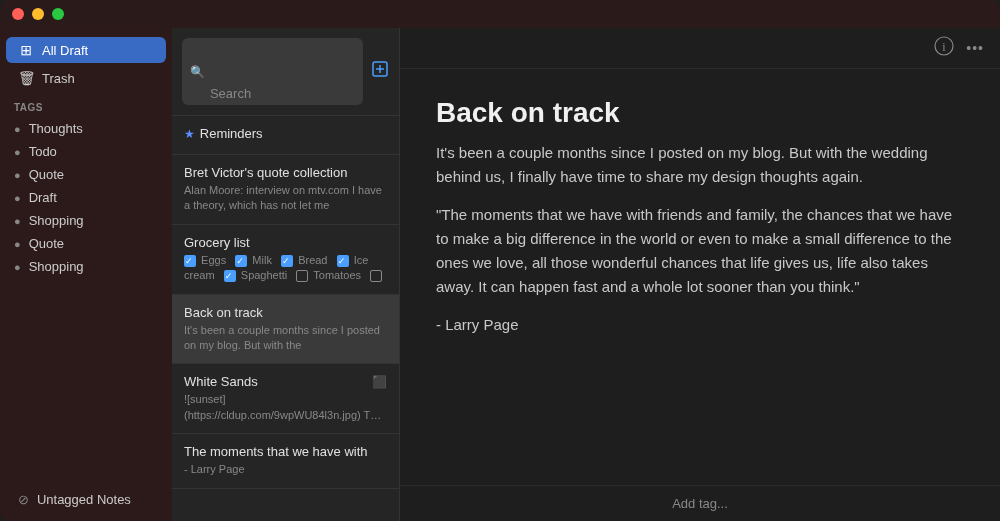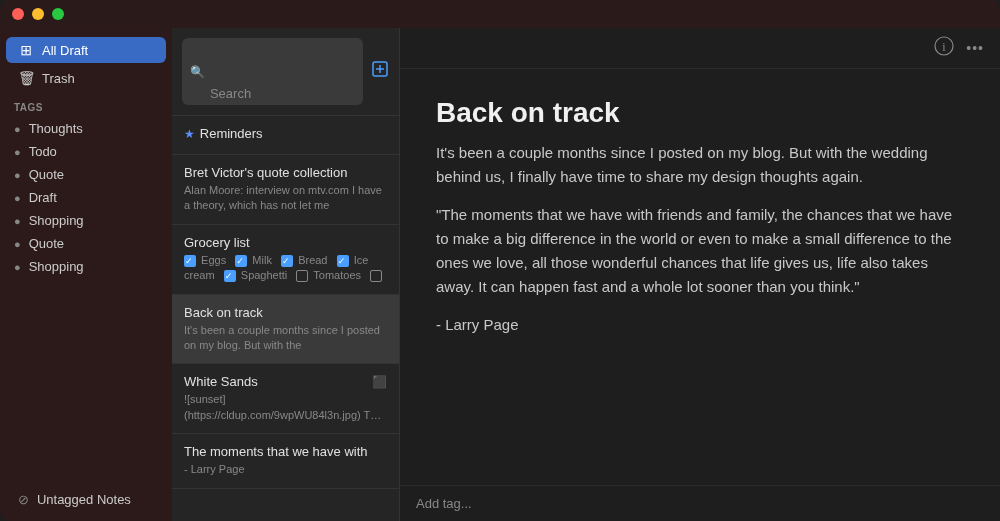--- a/index.html
+++ b/index.html
@@ -226,20 +226,21 @@
     }
     .note-body .quote {
       margin: 14px 0;
     }
 
     .note-footer {
       padding: 10px 16px;
       border-top: 1px solid #2a2a2a;
       display: flex;
       align-items: center;
+      justify-content: center;
     }
     .add-tag-text {
       color: #888;
       font-size: 13px;
       cursor: pointer;
     }
 
     
     .cb-checked {
       display: inline-block;

